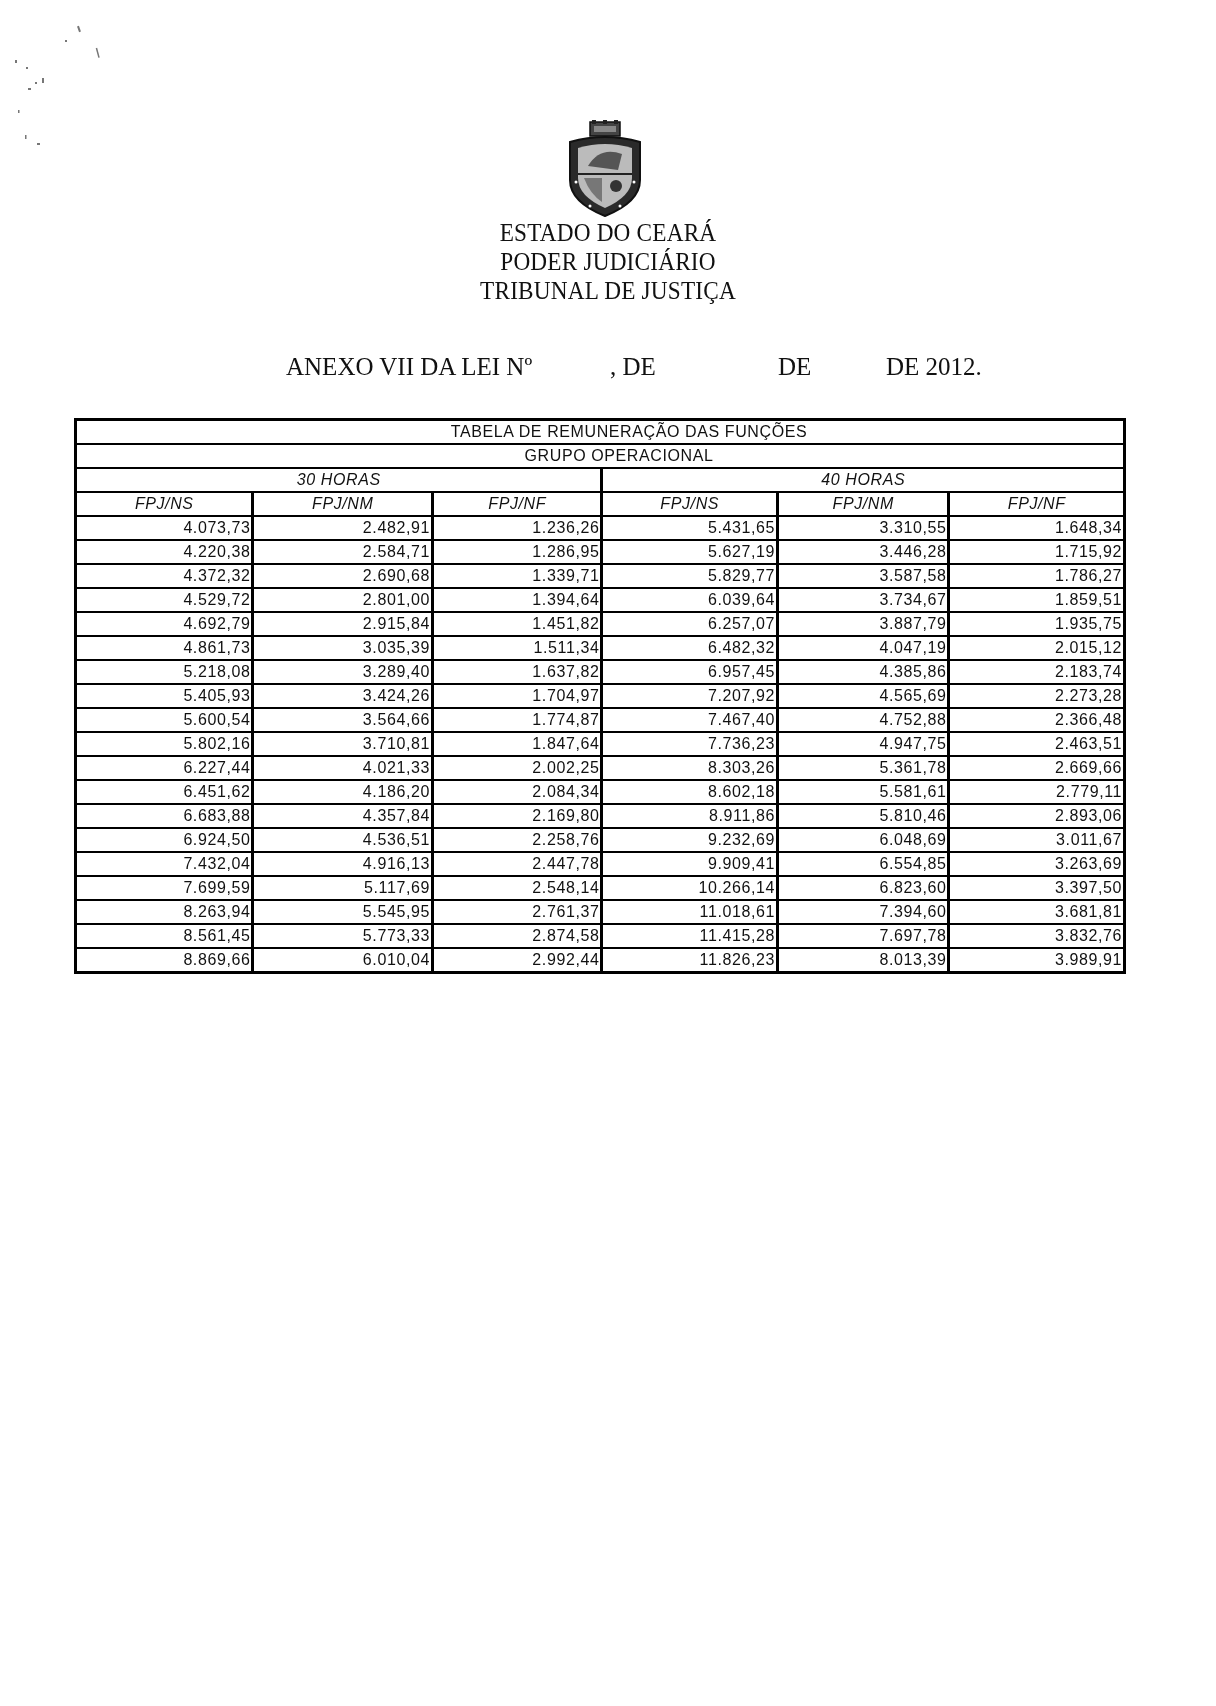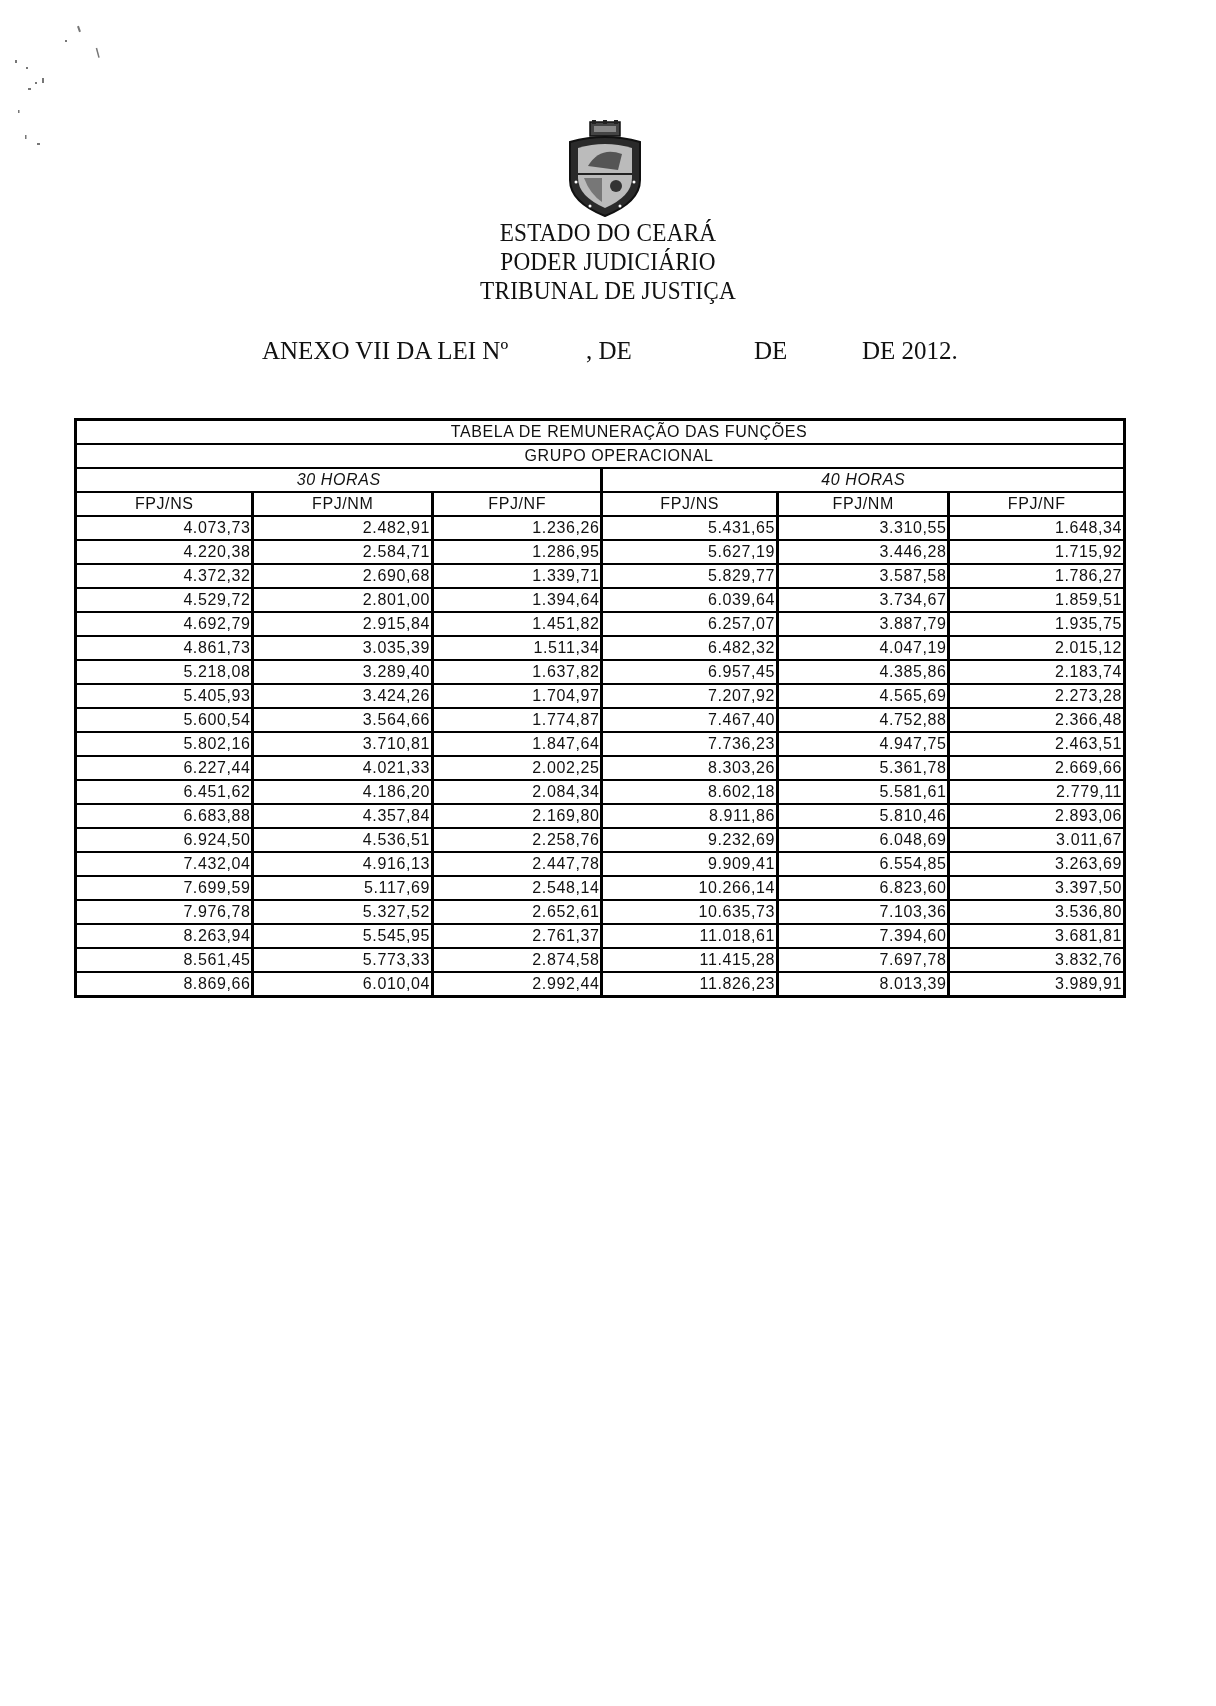--- a/index.html
+++ b/index.html
@@ -15,40 +15,40 @@
     font-family: "Liberation Serif", "DejaVu Serif", serif;
     font-size: 25px; line-height: 29px; letter-spacing: 0.2px;
     transform: scaleX(0.93);
   }
   .org-header div { white-space: nowrap; }
   .annex {
     position: absolute; top: 336px; left: 262px;
     font-family: "Liberation Serif", "DejaVu Serif", serif;
     font-size: 25px; line-height: 30px; white-space: nowrap;
   }
-  .annex span { position: absolute; top: 0; white-space: nowrap; }
+  .annex span { position: absolute; top: 16px; white-space: nowrap; margin-left: 24px; }
 
   table.rem {
     position: absolute; left: 74px; top: 418px; width: 1052px;
     border-collapse: collapse;
     font-family: "Liberation Sans", "DejaVu Sans", sans-serif;
     font-size: 16px; letter-spacing: 0.6px;
     border: 3px solid #000;
   }
   table.rem td {
     border: 2px solid #000;
     height: 22px; padding: 0 2px 0 2px; line-height: 22px;
   }
   table.rem td.num { text-align: right; padding-right: 1px; border-right-width: 3px; }
   table.rem td.hdr { text-align: center; }
   table.rem tr.title td, table.rem tr.group td { text-align: center; border-left: 3px solid #000; border-right: 3px solid #000; }
   table.rem tr.title td { padding-left: 60px; }
   table.rem tr.group td { padding-left: 40px; }
   table.rem tr.hours td { border-right-width: 3px; font-style: italic; }
-  table.rem tr.cols td { border-right-width: 3px; }
+  table.rem tr.cols td { border-right-width: 3px; font-style: italic; }
 </style>
 </head>
 <body>
 
 <svg class="scan-specks" viewBox="0 0 120 160">
   <g fill="#777">
     <rect x="78" y="26" width="2" height="6" transform="rotate(-20 79 29)"></rect>
     <rect x="97" y="48" width="1.5" height="10" transform="rotate(-15 97 53)"></rect>
     <rect x="15" y="60" width="2" height="3"></rect>
     <rect x="26" y="67" width="2" height="2"></rect>
@@ -243,28 +243,20 @@
       </tr>
       <tr>
         <td class="num">7.699,59</td>
         <td class="num">5.117,69</td>
         <td class="num">2.548,14</td>
         <td class="num">10.266,14</td>
         <td class="num">6.823,60</td>
         <td class="num">3.397,50</td>
       </tr>
       <tr>
-        <td class="num">7.976,78</td>
-        <td class="num">5.327,52</td>
-        <td class="num">2.652,61</td>
-        <td class="num">10.635,73</td>
-        <td class="num">7.103,36</td>
-        <td class="num">3.536,80</td>
-      </tr>
-      <tr>
         <td class="num">8.263,94</td>
         <td class="num">5.545,95</td>
         <td class="num">2.761,37</td>
         <td class="num">11.018,61</td>
         <td class="num">7.394,60</td>
         <td class="num">3.681,81</td>
       </tr>
       <tr>
         <td class="num">8.561,45</td>
         <td class="num">5.773,33</td>

